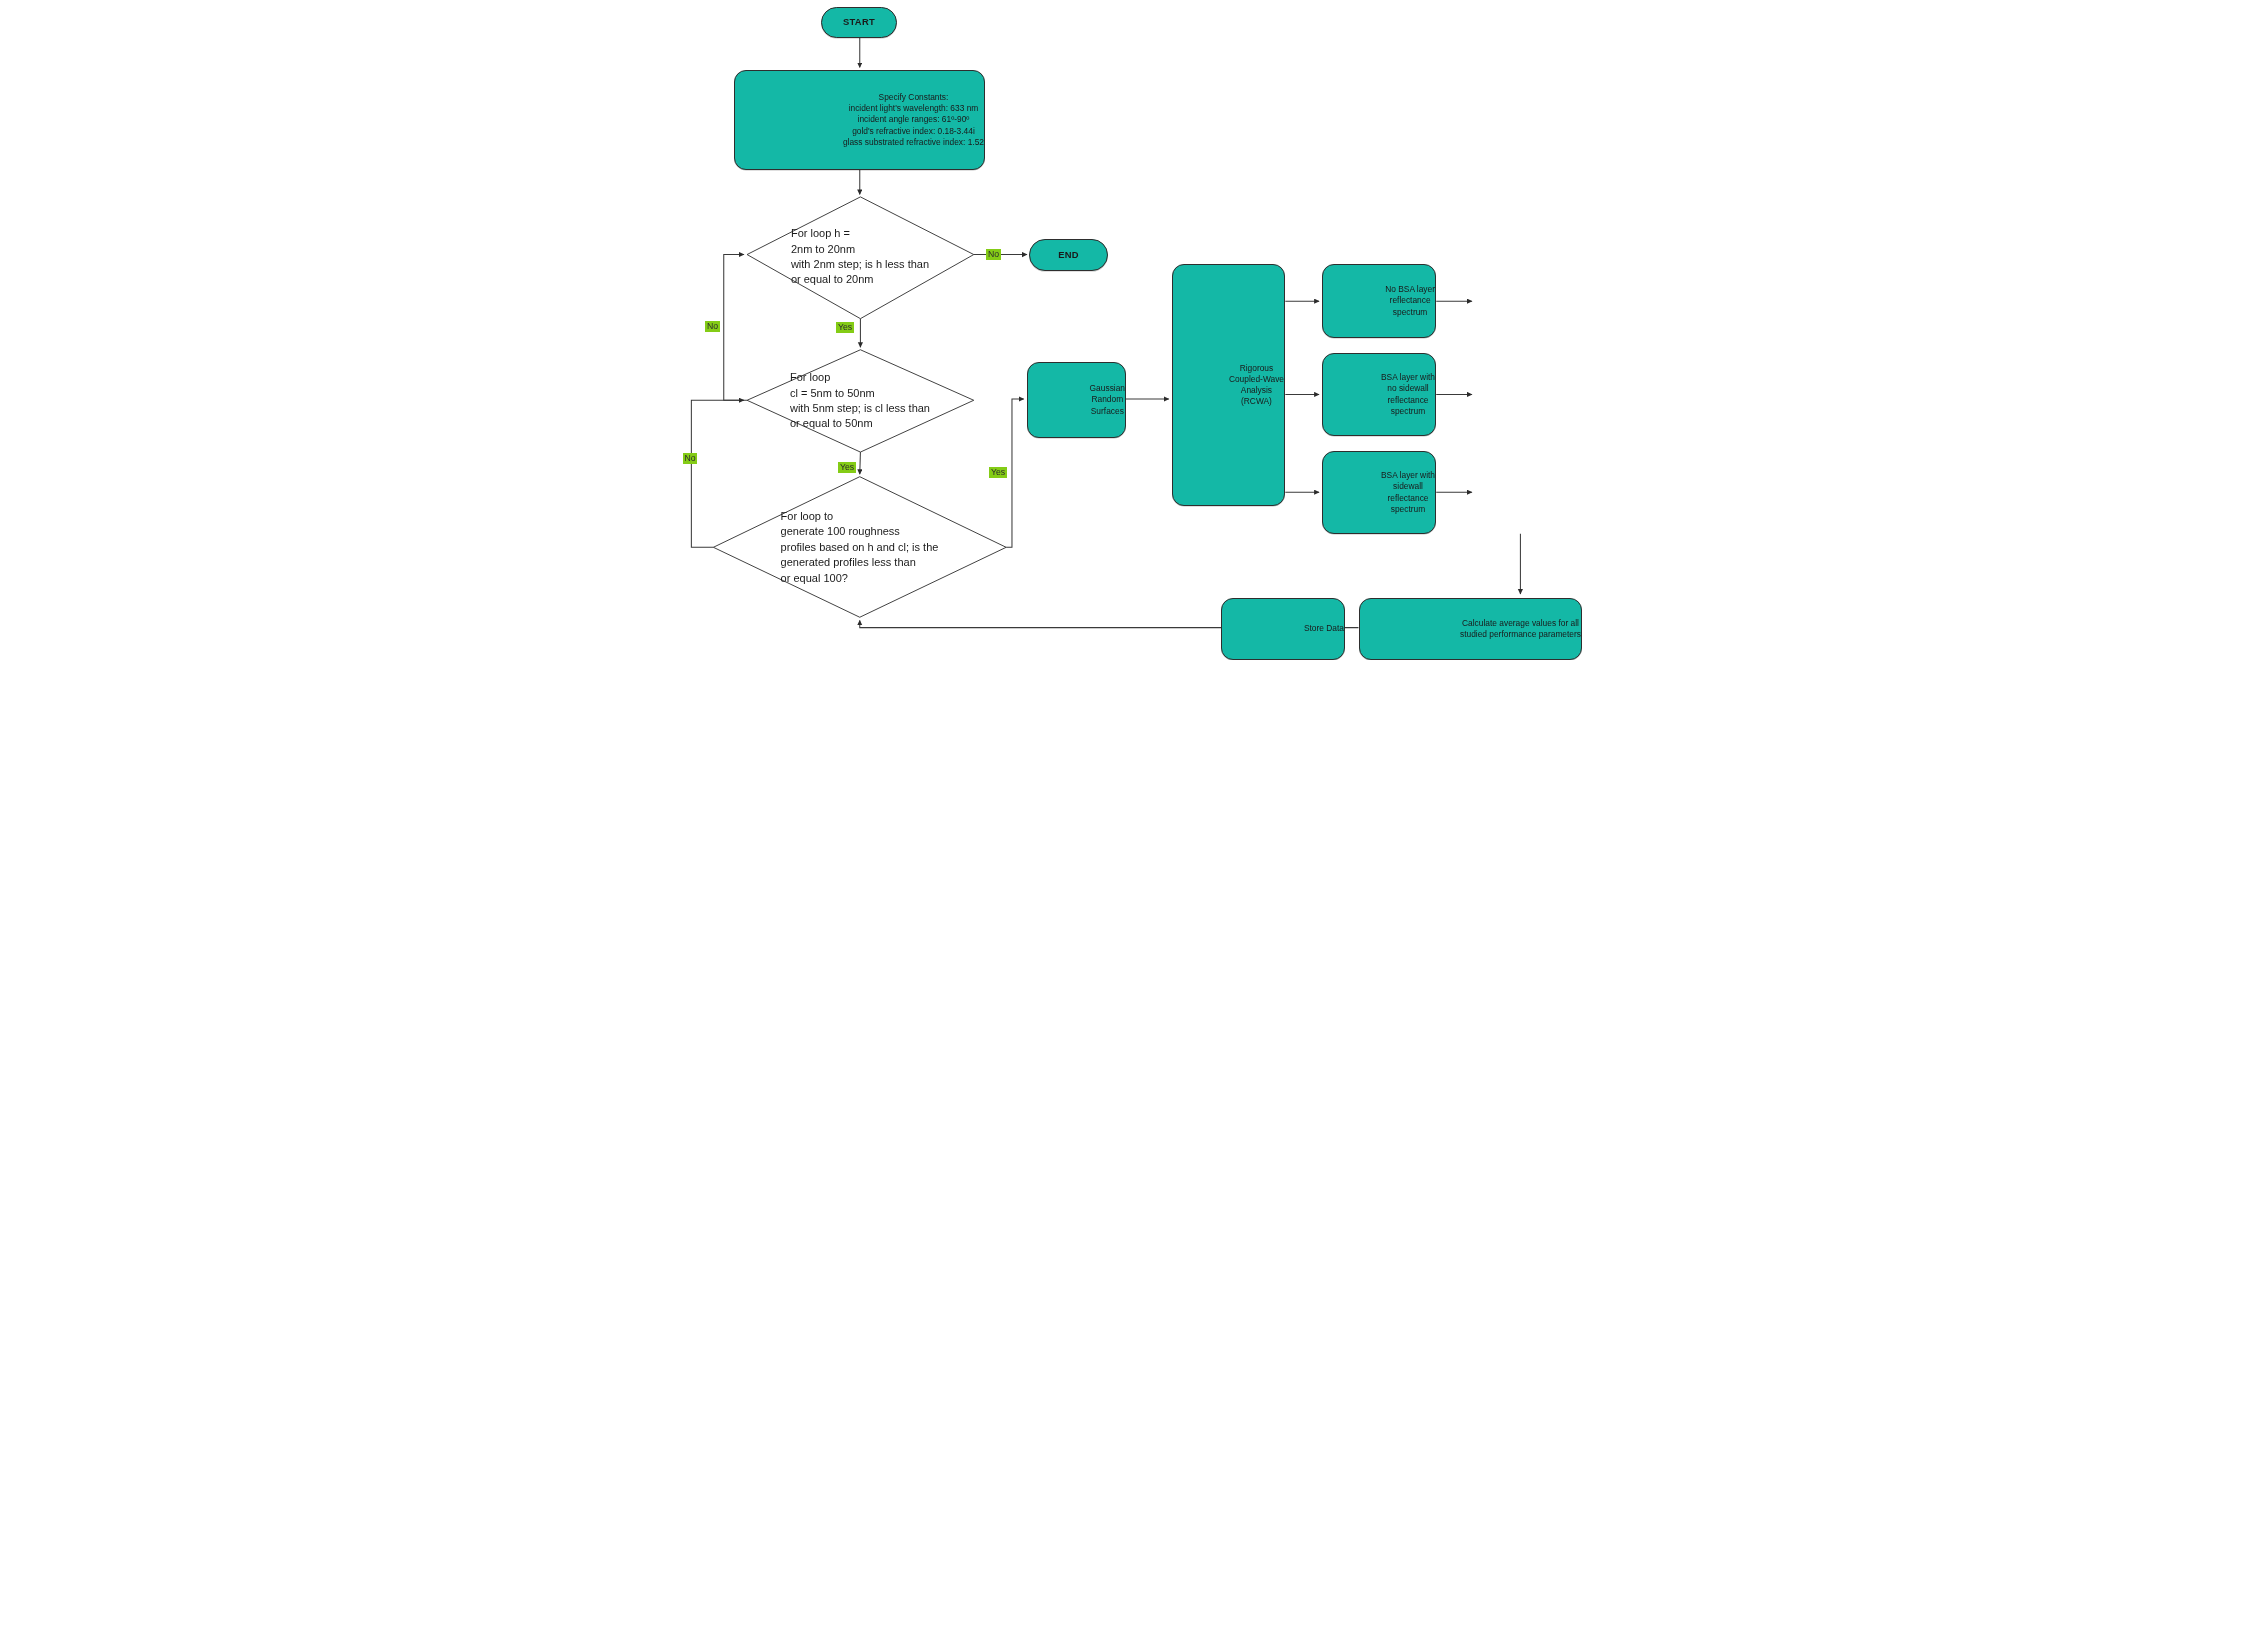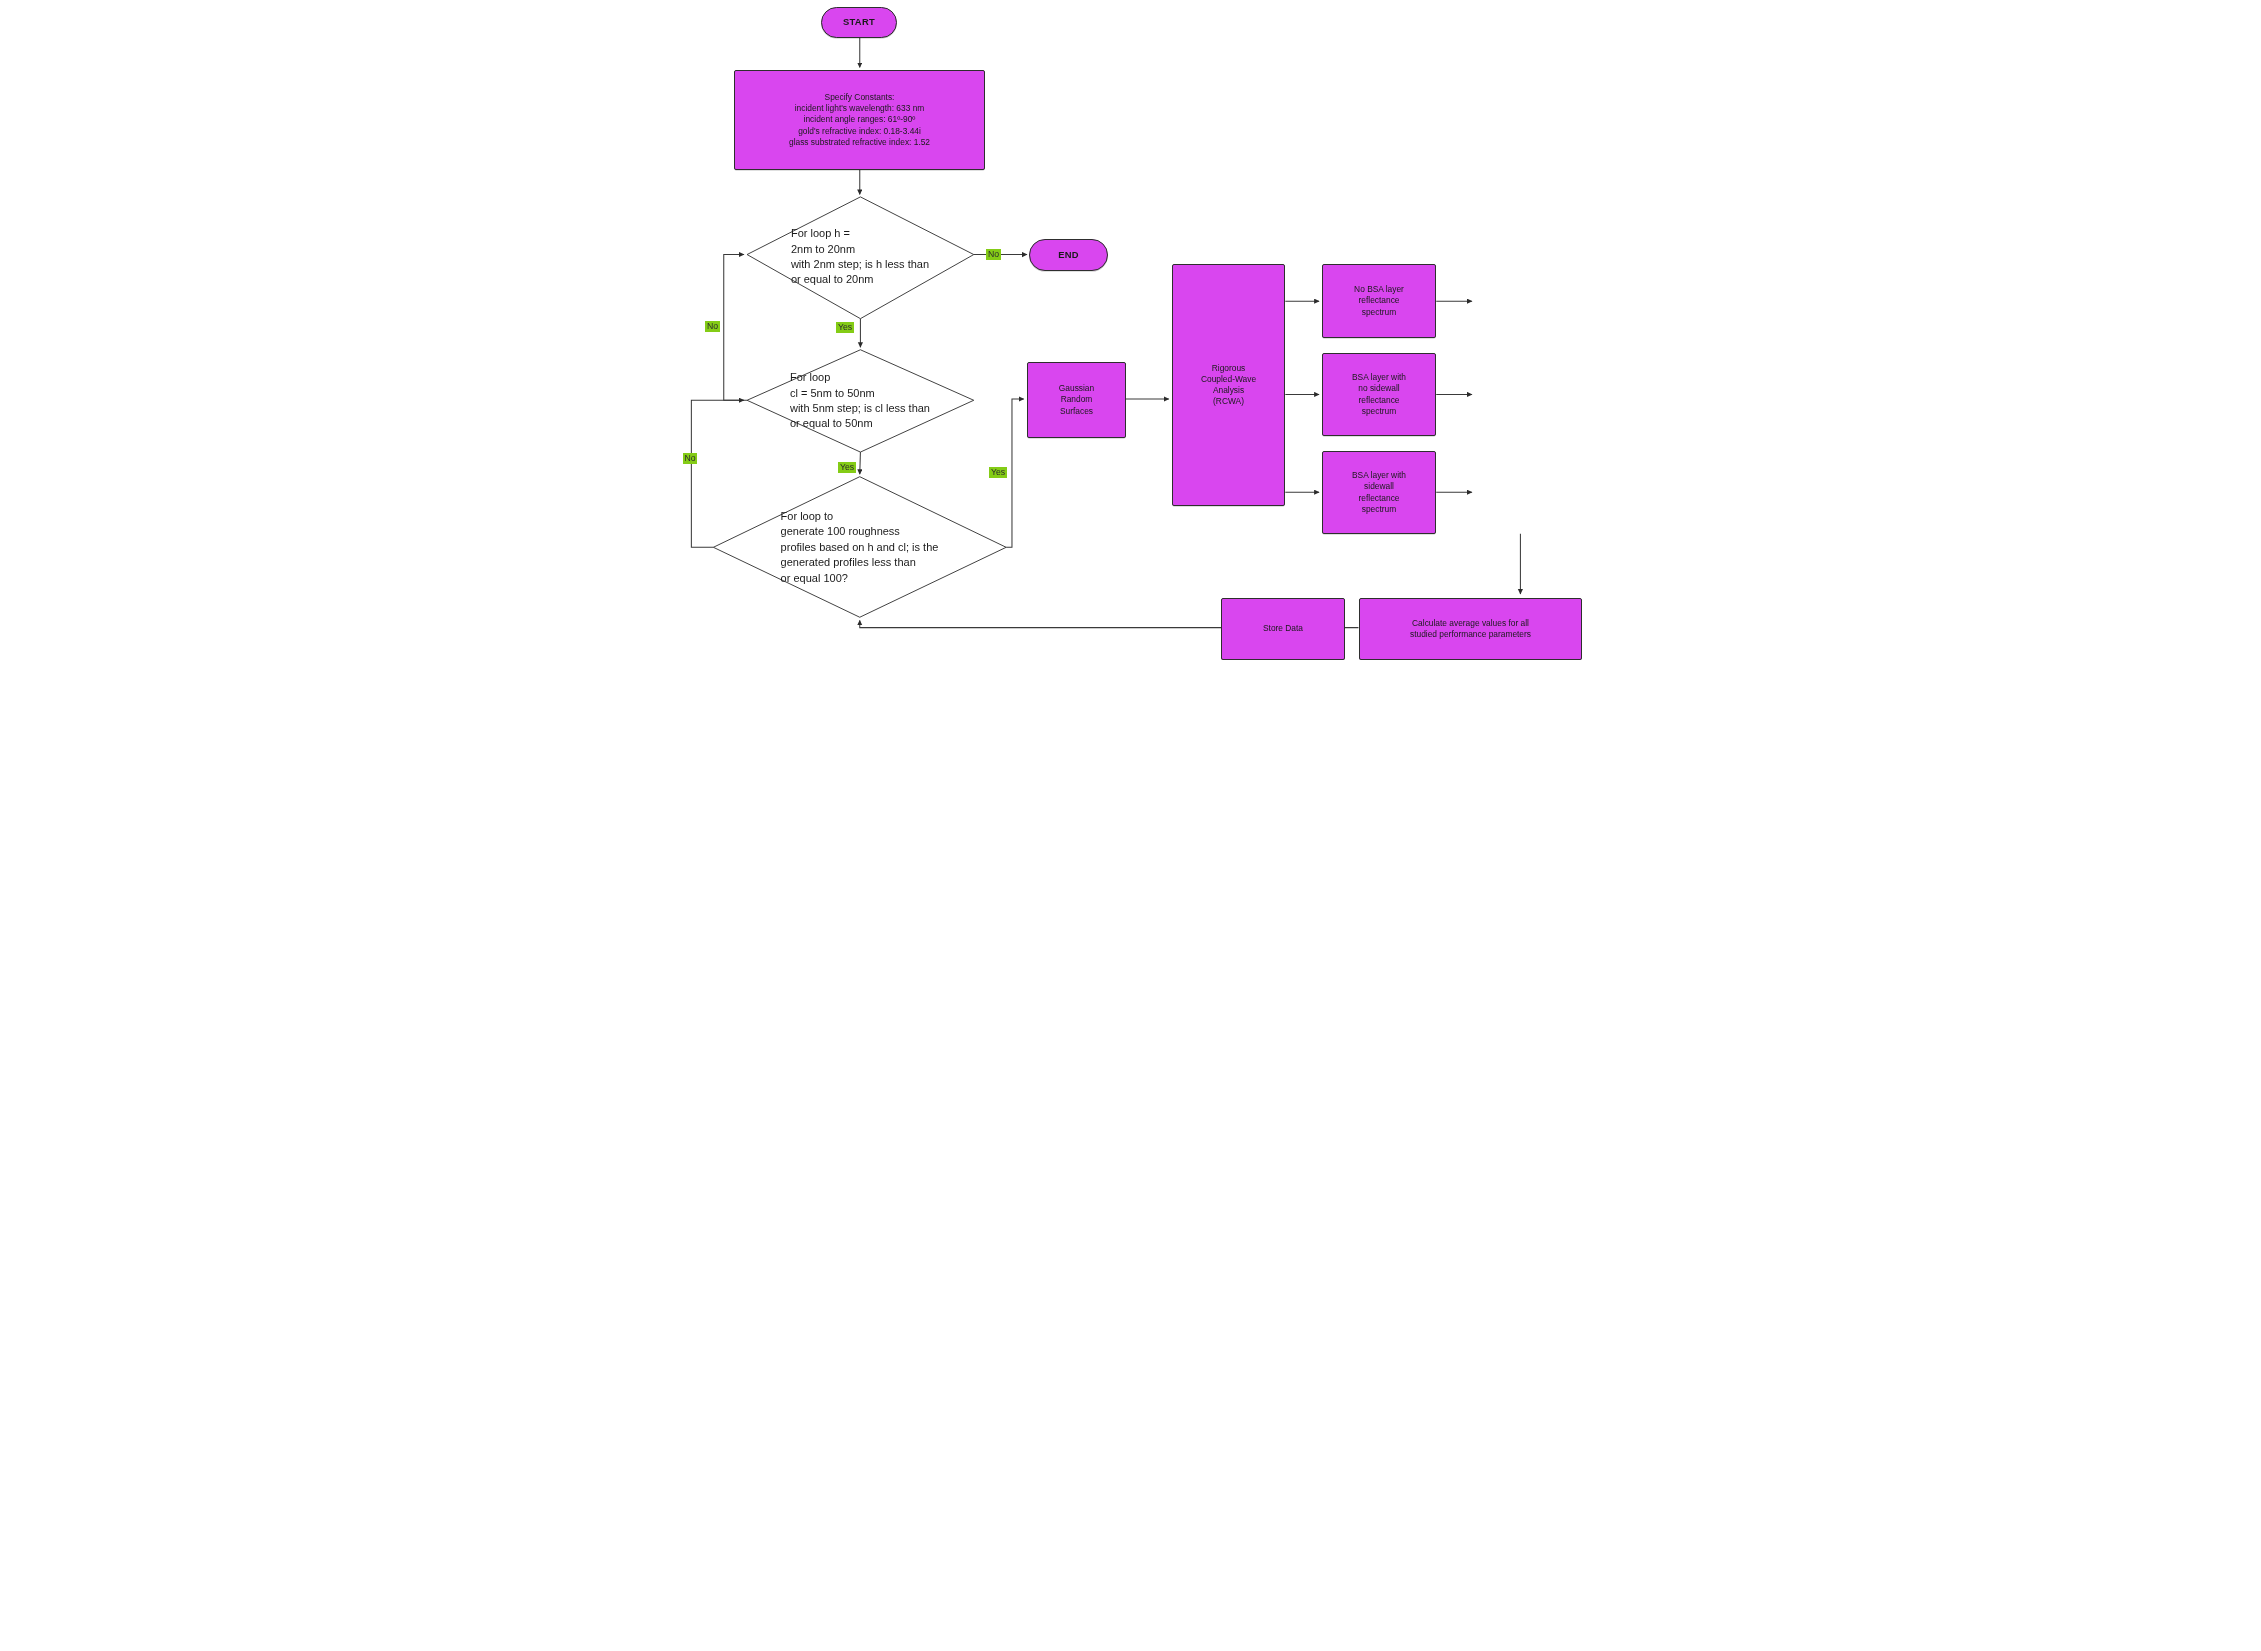--- a/index.html
+++ b/index.html
@@ -22,36 +22,36 @@
     width: 905px;
     height: 660px;
   }
   .node {
     position: absolute;
     box-sizing: border-box;
     display: flex;
     align-items: center;
     justify-content: center;
     text-align: center;
-    background: #d946ef;
+    background: #14b8a6;
     border: 1px solid #2e2e2e;
     color: #1a1a1a;
     font-size: 8.4px;
     line-height: 1.32;
     white-space: pre-line;
     box-shadow: 0 0.6px 0 rgba(0,0,0,0.25);
   }
   .capsule {
     border-radius: 17px;
     font-weight: bold;
     font-size: 9.4px;
     letter-spacing: 0.3px;
     border-width: 1.2px;
   }
-  .rect { border-radius: 2px; }
+  .rect { border-radius: 12px; justify-content: flex-end; }
   .diamond-text {
     position: absolute;
     display: flex;
     align-items: center;
     justify-content: center;
     text-align: left;
     color: #1a1a1a;
     font-size: 11px;
     line-height: 1.4;
     white-space: pre-line;

